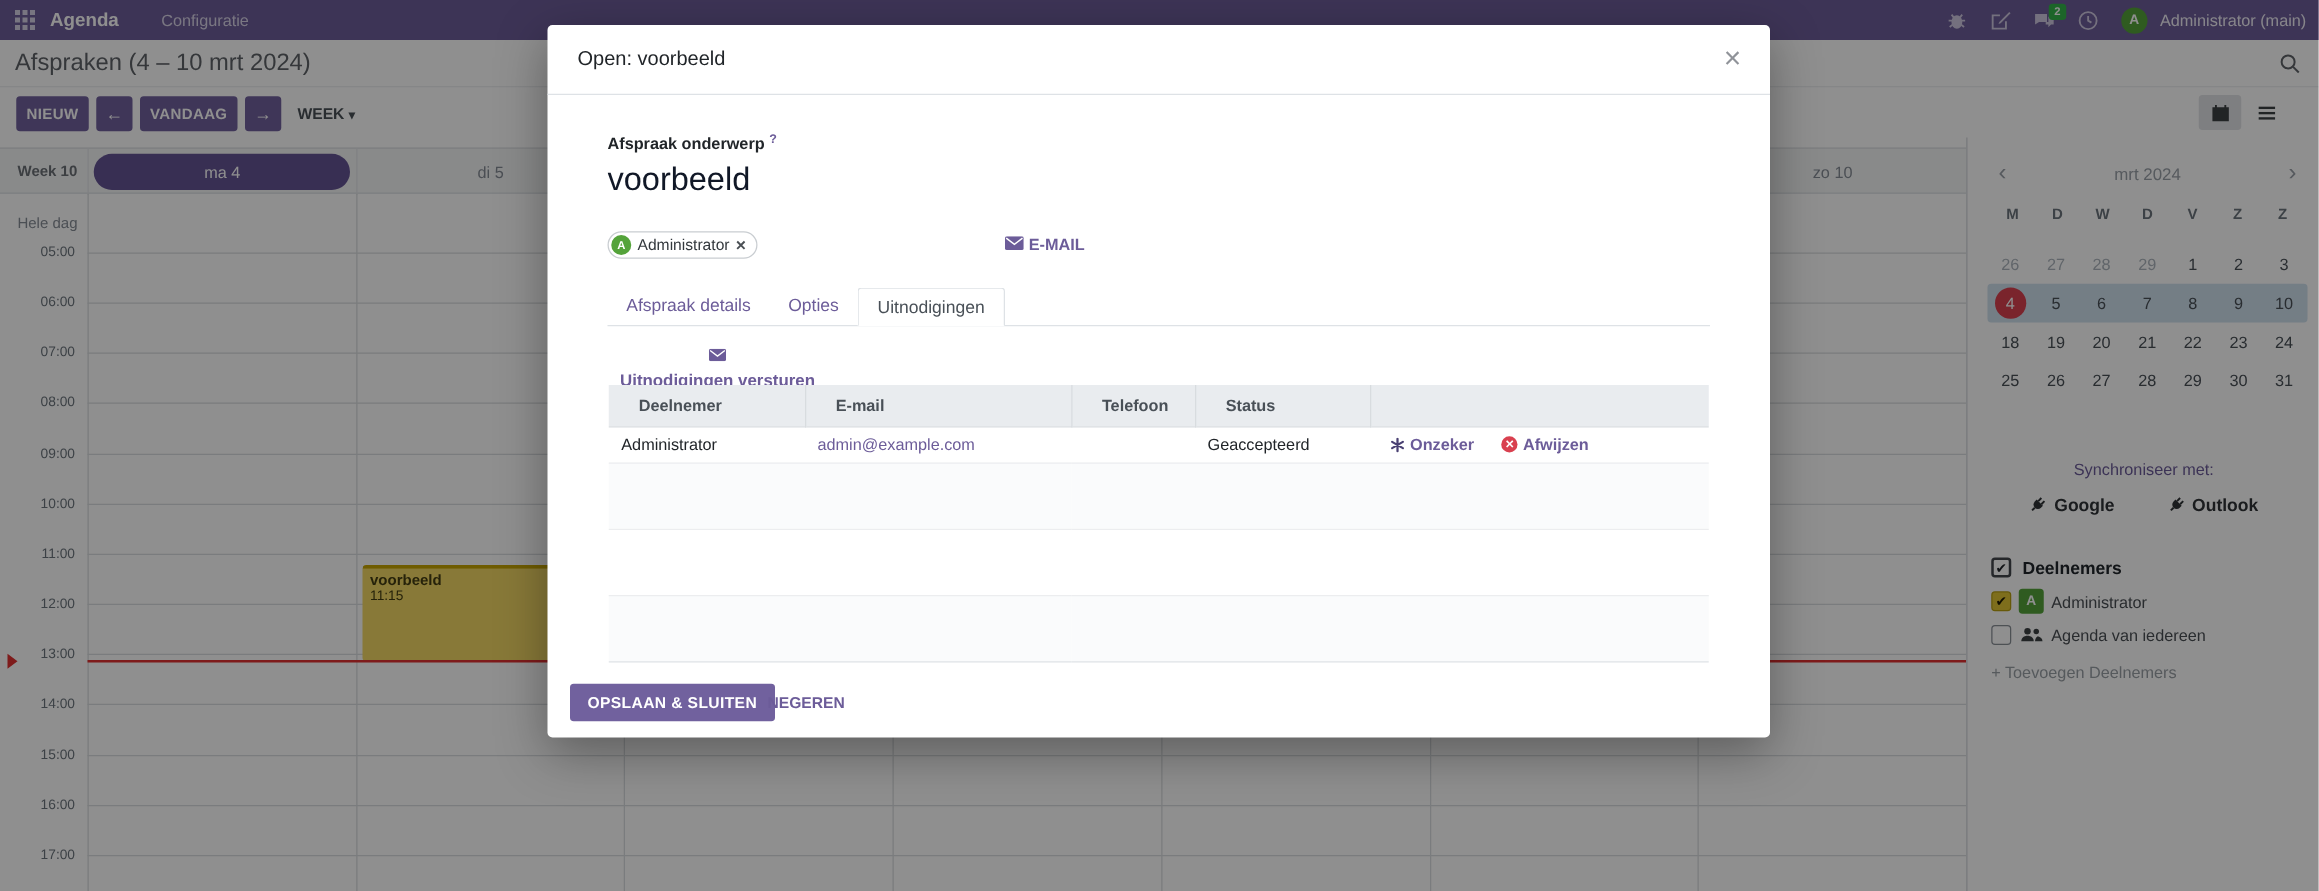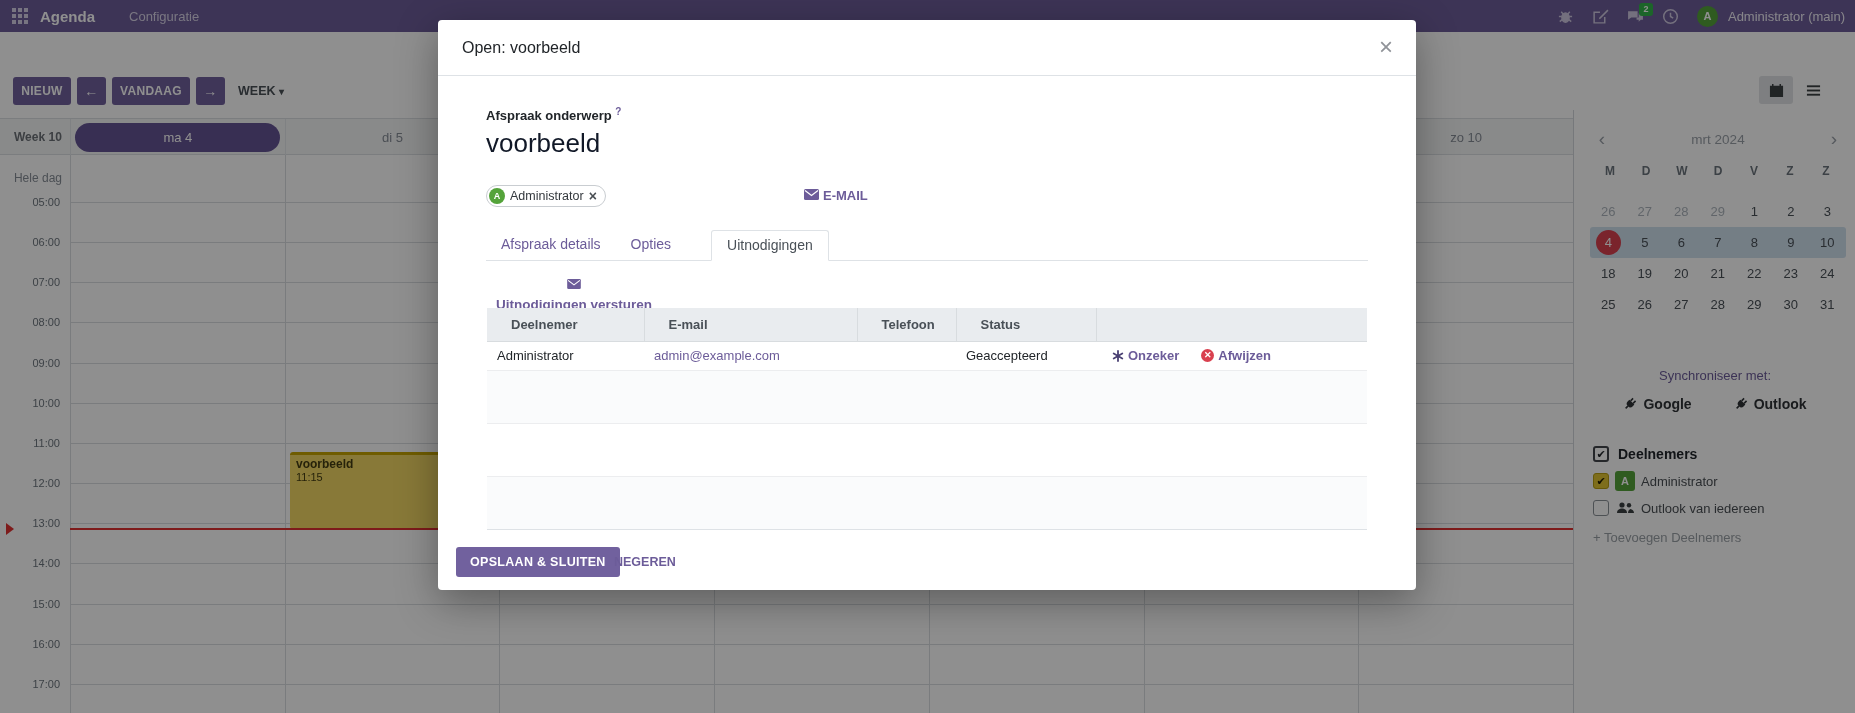--- a/index.html
+++ b/index.html
@@ -96,21 +96,21 @@
   #subject-label sup { color:#6c5c99; font-size:10px; cursor:pointer; }
   #subject-input { position:absolute; left:48px; top:108px; width:560px; border:none; outline:none; font-size:26px; color:#111827; font-family:inherit; background:transparent; }
   #attendee-tag { position:absolute; left:48px; top:165px; height:22px; display:flex; align-items:center; gap:5px; border:1px solid #c9cdd1; border-radius:12px; background:#fff; padding:0 8px 0 2px; cursor:default; }
   #attendee-tag .tag-avatar { width:16px; height:16px; border-radius:50%; background:#54a33a; color:#fff; font-size:9px; font-weight:700; display:flex; align-items:center; justify-content:center; }
   #attendee-tag .tag-label { font-size:12.5px; color:#33383d; }
   #attendee-tag .tag-x { font-size:14px; font-weight:700; color:#4a4f54; cursor:pointer; line-height:1; }
   .env-ico { display:inline-block; vertical-align:-2px; }
   #email-btn { position:absolute; left:366px; top:168px; display:flex; align-items:center; gap:4px; background:none; border:none; color:#6c5c99; font-size:13px; font-weight:700; cursor:pointer; font-family:inherit; }
   #tabs { position:absolute; left:48px; top:210px; width:882px; height:31px; border-bottom:1px solid #dee2e6; display:flex; }
   .tab { height:31px; padding:0 15px; line-height:29px; font-size:14px; color:#6c5c99; cursor:pointer; }
-  .tab.active { color:#495057; background:#fff; border:1px solid #dee2e6; border-bottom:1px solid #fff; border-radius:3px 3px 0 0; margin-bottom:-1px;margin-left:25px; }
+  .tab.active { color:#495057; background:#fff; border:1px solid #dee2e6; border-bottom:1px solid #fff; border-radius:3px 3px 0 0; margin-bottom:-1px; }
   #send-link { position:absolute; left:58px; top:257px; display:flex; align-items:center; gap:5px; background:none; border:none; color:#6c5c99; font-size:13.5px; font-weight:600; cursor:pointer; font-family:inherit;flex-direction:column; }
   #att-table { position:absolute; left:49px; top:288px; width:880px; border-collapse:collapse; table-layout:fixed; font-size:13px; }
   #att-table th { height:33px; background:#e9ecef; text-align:left; padding:0 24px; font-size:13px; font-weight:700; color:#495057; border-right:1px solid #d8dcdf; border-bottom:1px solid #d8dcdf; }
   #att-table th:last-child { border-right:none; }
   #att-table td { height:29px; padding:0 10px; border-bottom:1px solid #ecedef; color:#212529; }
   #att-table tr.empty-a td { background:#fafbfc; height:53px; }
   #att-table tr.empty-b td { background:#fff; height:53px; }
   #att-table tr.last td { border-bottom:1px solid #dee2e6; }
   .email-link { color:#6c5c99; cursor:pointer; }
   .row-actions { display:flex; align-items:center; gap:22px; padding-left:6px; }
@@ -164,20 +164,29 @@
         <svg viewBox="0 0 16 16" fill="none" stroke="currentColor" stroke-width="1.4">
             <circle cx="8" cy="8" r="6.4"></circle>
             <path d="M8 4.5V8l2.5 1.5"></path>
           </svg>
       </div>
       <div id="tb-avatar">A</div>
       <div id="tb-user">Administrator (main)</div>
     </div>
   </header>
 
+  <div id="searchrow">
+    <div id="page-title">Afspraken (4 – 10 mrt 2024)</div>
+    <div id="search-icon">
+      <svg viewBox="0 0 18 18" fill="none" stroke="currentColor" stroke-width="1.6">
+          <circle cx="7.5" cy="7.5" r="5.2"></circle>
+          <path d="M11.5 11.5 16 16"></path>
+        </svg>
+    </div>
+  </div>
 
   <div id="controlrow">
     <button id="btn-new" class="btn-primary">NIEUW</button>
     <button id="btn-prev" class="btn-primary">←</button>
     <button id="btn-today" class="btn-primary">VANDAAG</button>
     <button id="btn-next" class="btn-primary">→</button>
     <button id="btn-scale"><span>WEEK</span> <span class="caret">▾</span></button>
     <button id="view-cal" class="view-btn">
       <svg viewBox="0 0 16 16" fill="currentColor">
           <path d="M1 3h14v12H1zM1 3h14v3H1z"></path>
@@ -338,21 +347,21 @@
             <span class="filter-label">Administrator</span>
           </div>
           <div class="filter-row">
             <span class="cb cb-empty"></span>
             <span class="people-ico"><svg viewBox="0 0 20 14" fill="currentColor">
                 <circle cx="7" cy="4" r="2.6"></circle>
                 <path d="M2 12c0-2.8 2.2-4.5 5-4.5s5 1.7 5 4.5z"></path>
                 <circle cx="14" cy="4.2" r="2.2"></circle>
                 <path d="M13 12c0-2 .9-3.4 2.3-4.1 2 .4 3.7 1.9 3.7 4.1z"></path>
               </svg></span>
-            <span class="filter-label">Outlook van iedereen</span>
+            <span class="filter-label">Agenda van iedereen</span>
           </div>
         </div>
       <div id="add-attendee">+ Toevoegen Deelnemers</div>
     </div>
   </aside>
 
   <div id="overlay"></div>
 
   <div id="modal">
     <div id="modal-header">

